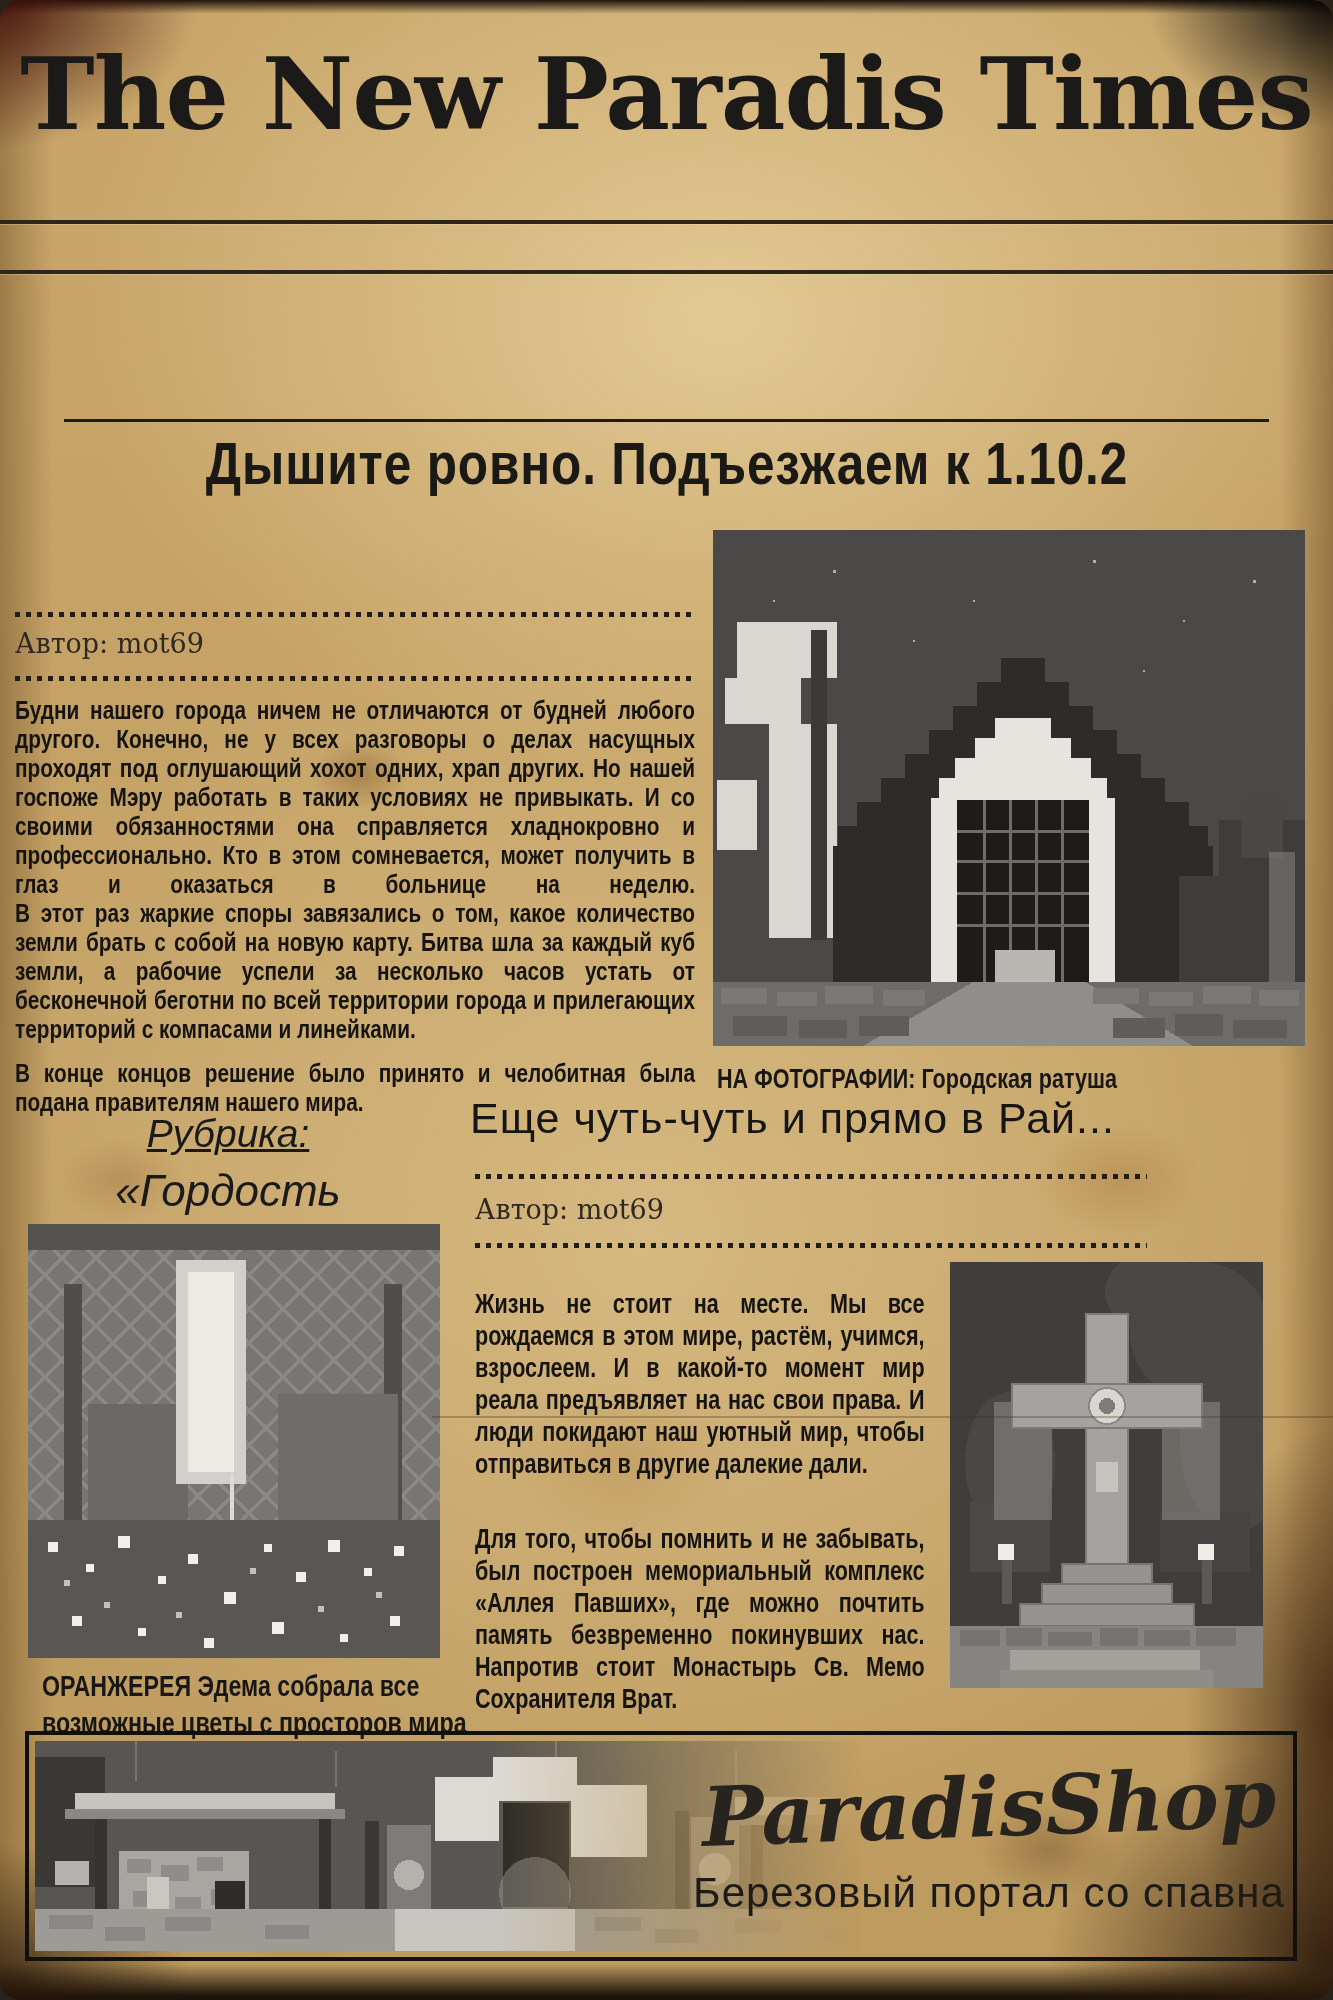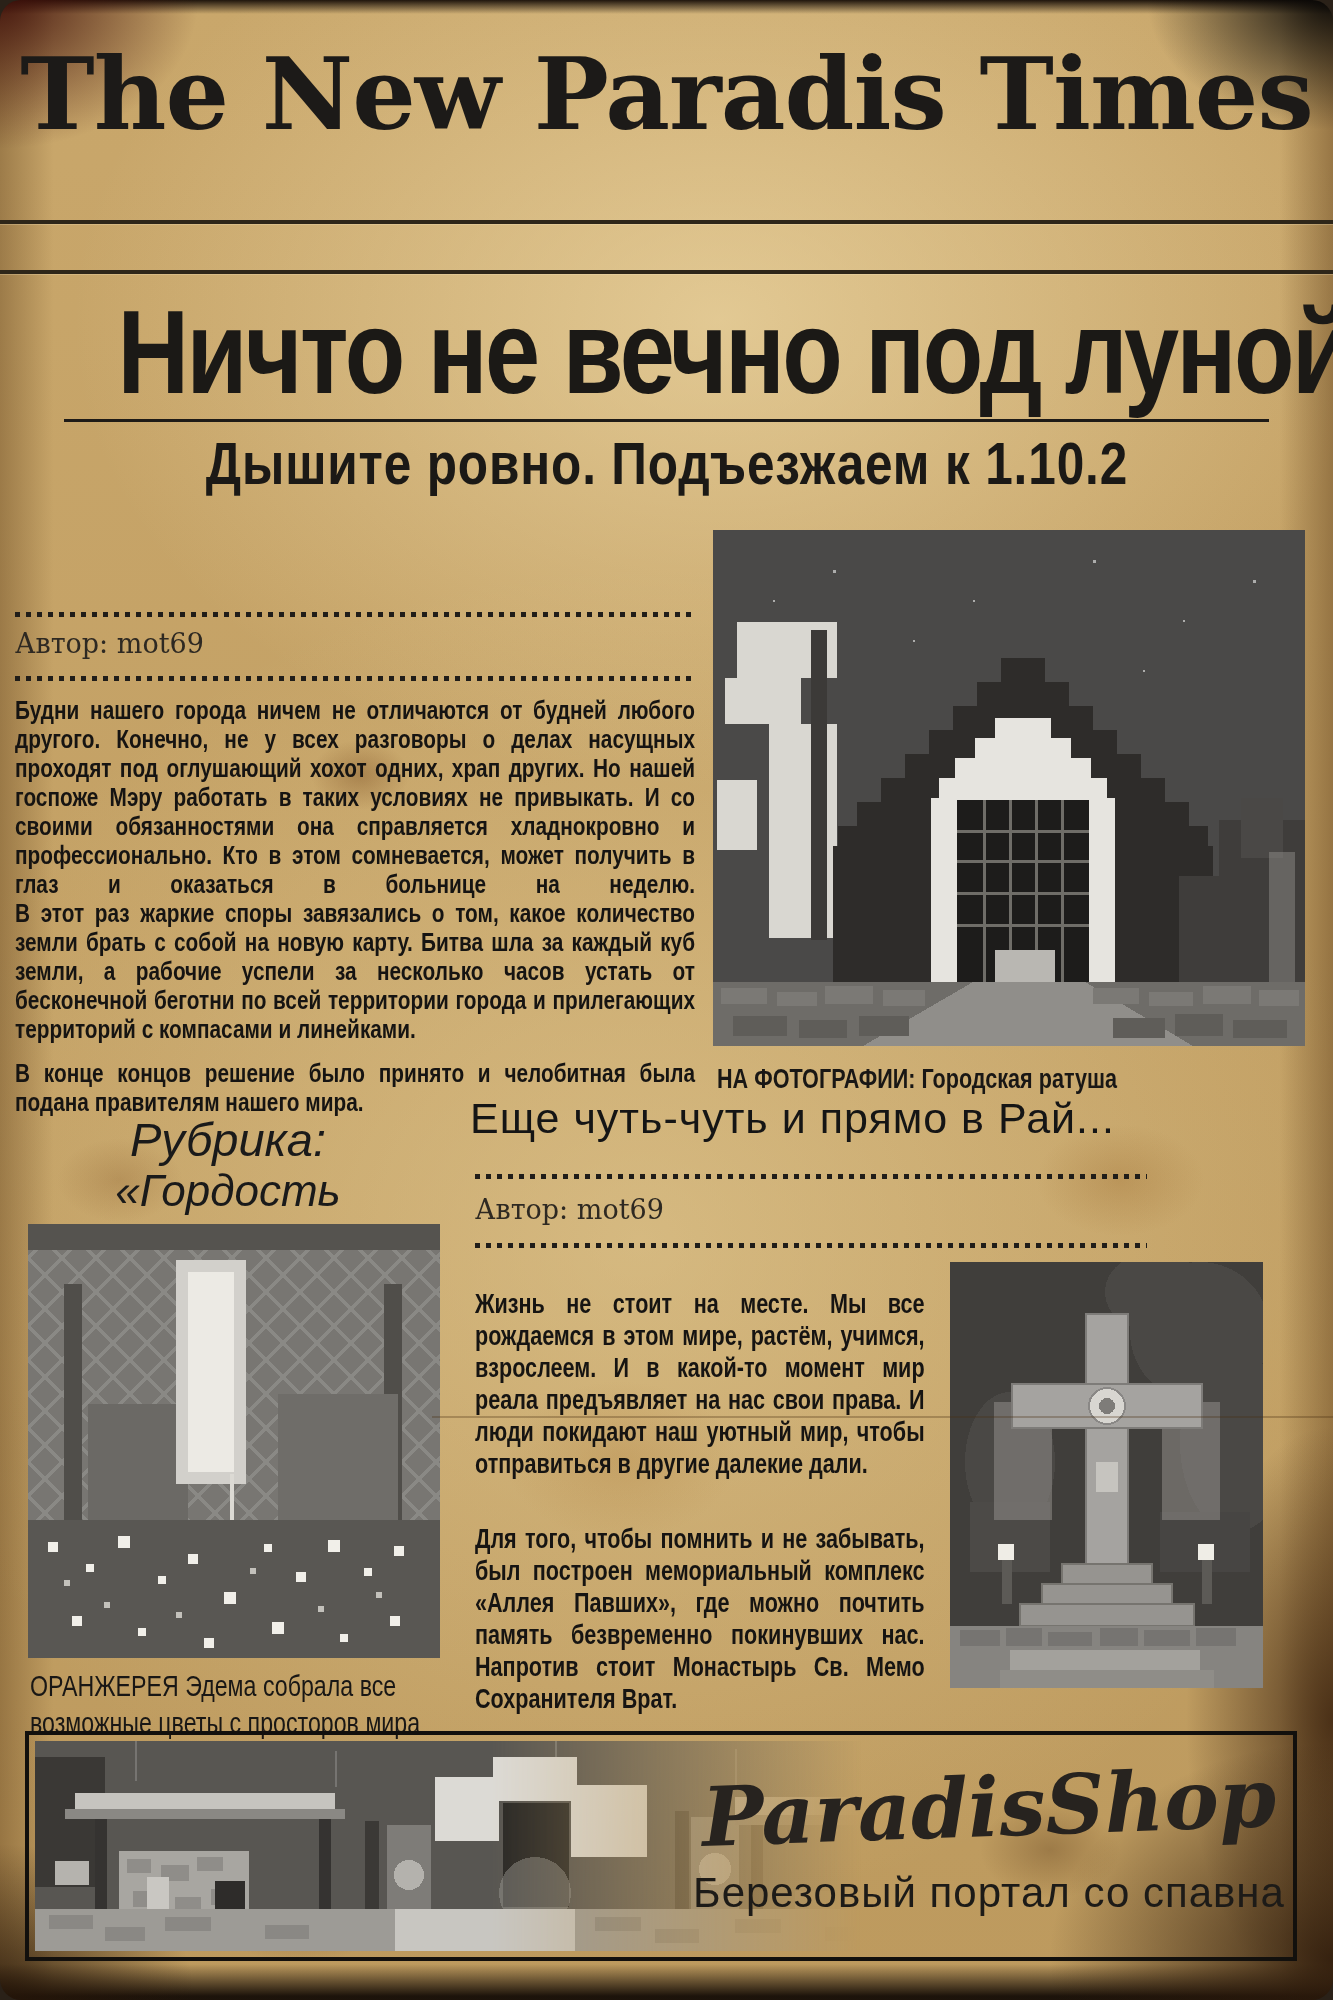--- a/index.html
+++ b/index.html
@@ -66,27 +66,27 @@
   .bodytext p.lastjust{text-align-last:justify;}
   .bodytext p.gap{margin-top:15px;}
   .b2 .bodytext{font-size:27px;line-height:32px;}
   .b2 .bodytext p.gap{margin-top:43px;}
 
   
   .photo{position:absolute;background:#4a4948;}
   .photo svg{display:block;}
   .caption{position:absolute;font-weight:700;font-size:27px;color:#191715;white-space:nowrap;}
   .caption .cx{transform-origin:left top;transform:scaleX(.8);}
-  .caption2{position:absolute;font-weight:400;font-size:29px;line-height:37px;color:#191715;}
+  .caption2{position:absolute;font-weight:700;font-size:29px;line-height:37px;color:#191715;margin-left:12px;}
   .caption2 .inner{width:537px;transform:scaleX(.8);transform-origin:0 0;}
 
   
   .rubric1,.rubric2{position:absolute;left:8px;width:440px;text-align:center;
     font-style:italic;color:#1a1a1a;}
-  .rubric1{top:1112px;font-size:47px;}
+  .rubric1{top:1112px;font-size:39px;text-decoration:underline;}
   .rubric2{top:1166px;font-size:44px;}
 
   
   .a2-title{position:absolute;top:1094px;left:470px;width:860px;
     font-size:43px;font-weight:400;letter-spacing:1px;color:#151515;white-space:nowrap;}
 
   
   .adbox{position:absolute;left:25px;top:1731px;width:1264px;height:222px;border:4px solid #12100d;}
   .adphoto{position:absolute;left:6px;top:6px;width:880px;height:210px;
     -webkit-mask-image:linear-gradient(to right,#000 52%,transparent 94%);
@@ -102,21 +102,20 @@
 </head>
 <body>
 
 <div id="page" data-interactable="false">
 
   <div class="masthead" data-interactable="false">The New Paradis Times</div>
 
   <div class="rule" style="top:220px;" data-interactable="false"></div>
   <div class="rule" style="top:270px;" data-interactable="false"></div>
 
-  <div class="headline" data-interactable="false"><span class="cx">Ничто не вечно под луной</span></div>
   <div class="headline-rule" data-interactable="false"></div>
   <div class="subheadline" data-interactable="false"><span class="cx">Дышите ровно. Подъезжаем к 1.10.2</span></div>
 
   <div class="dotted" style="top:612px;left:15px;width:680px;" data-interactable="false"></div>
   <div class="author" style="top:628px;left:15px;" data-interactable="false">Автор: mot69</div>
   <div class="dotted" style="top:676px;left:15px;width:680px;" data-interactable="false"></div>
 
   <div class="bodycol" style="top:696px;left:15px;width:680px;" data-interactable="false">
     <div class="bodytext" style="width:850px;">
       <p class="lastjust" data-interactable="false">Будни нашего города ничем не отличаются от будней любого другого. Конечно, не у всех разговоры о делах насущных проходят под оглушающий хохот одних, храп других. Но нашей госпоже Мэру работать в таких условиях не привыкать. И со своими обязанностями она справляется хладнокровно и профессионально. Кто в этом сомневается, может получить в глаз и оказаться в больнице на неделю.</p>

